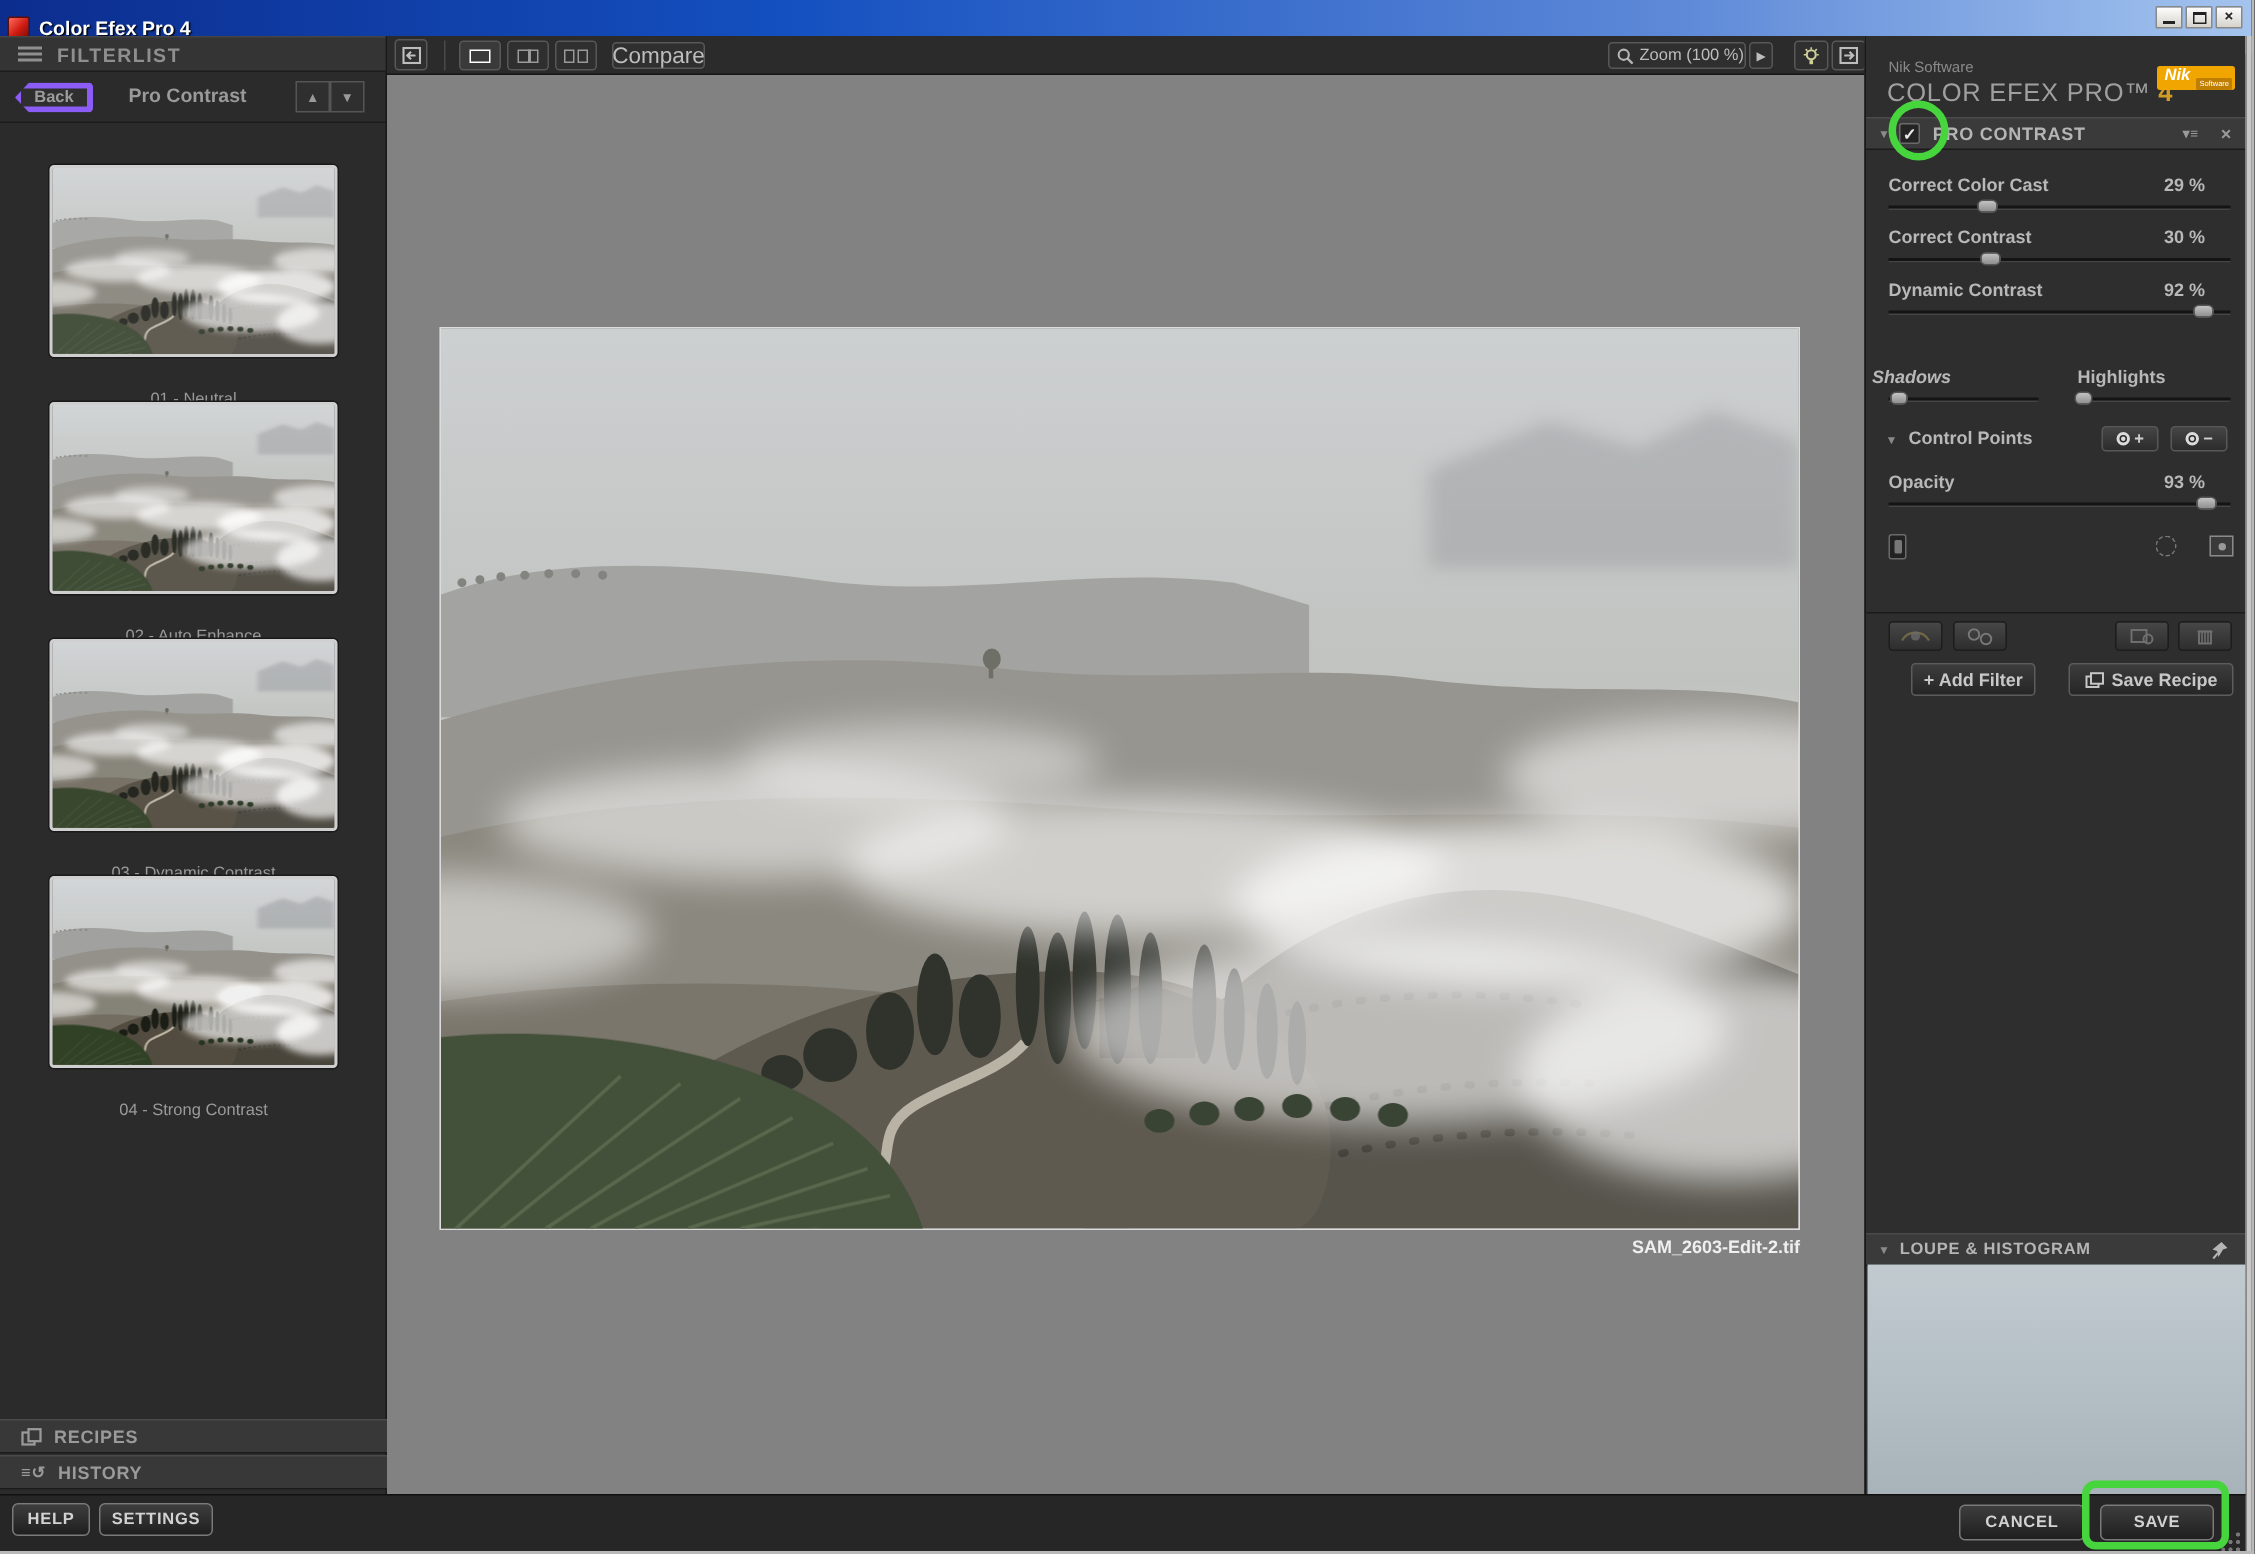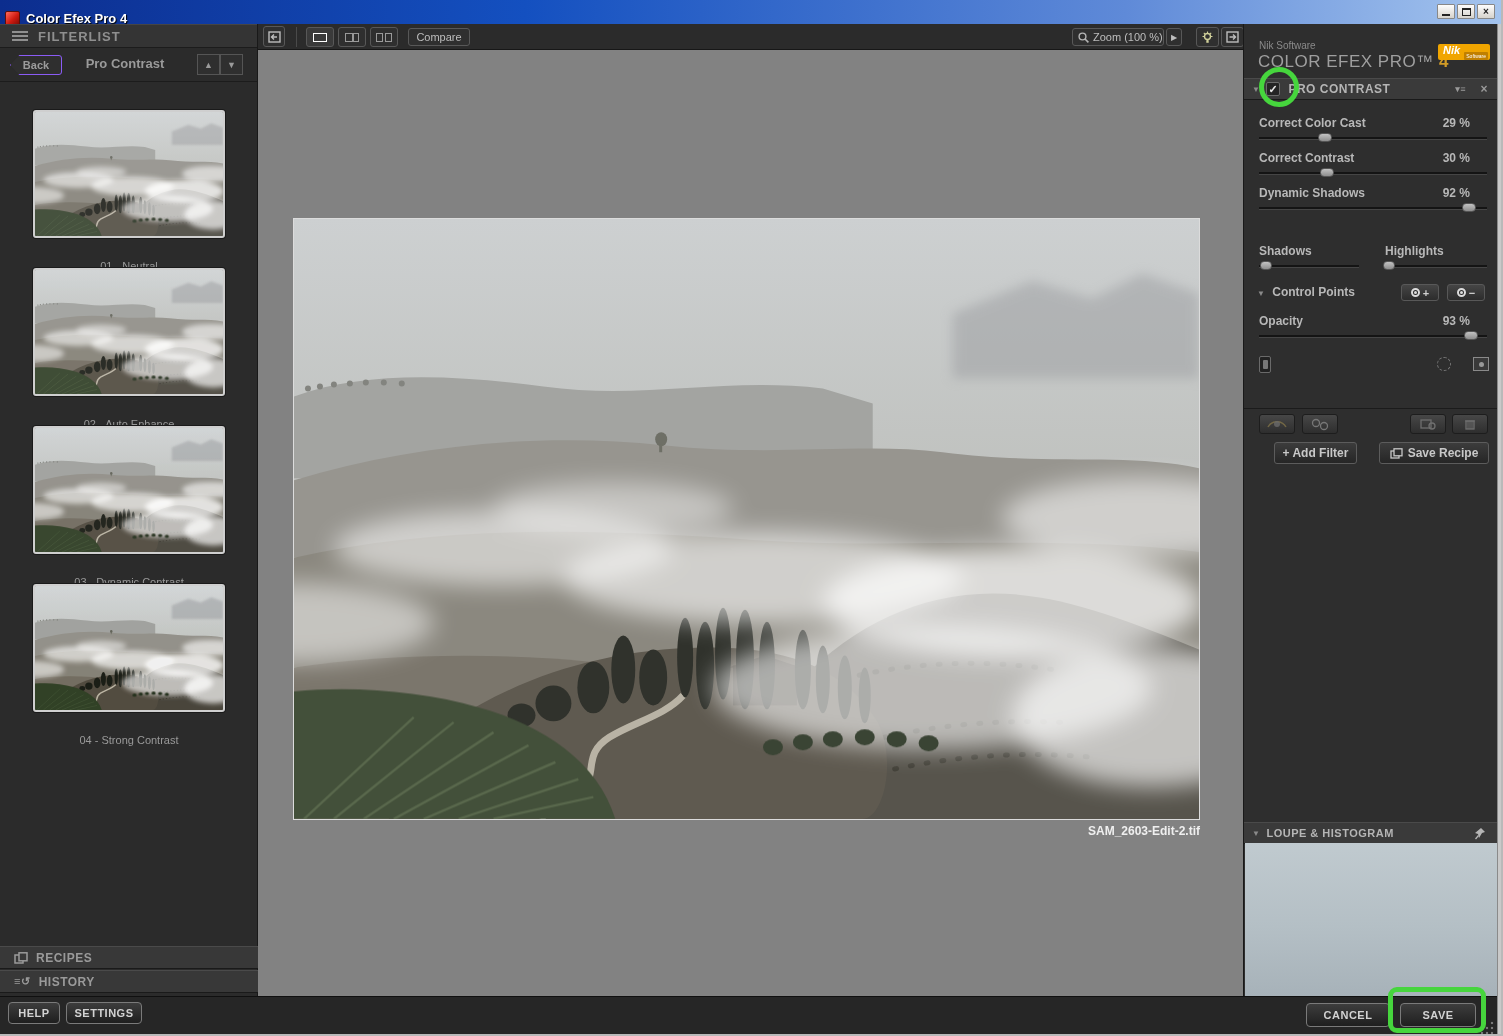--- a/index.html
+++ b/index.html
@@ -33,21 +33,21 @@
   .footer{left:0;top:996px;width:1497px;height:40px;background:#262626;border-top:1px solid #101010;}
 
   
   .sechdr{display:flex;align-items:center;height:24px;background:#343434;
     border-top:1px solid #454545;border-bottom:1px solid #1c1c1c;color:#8f8f8f;
     font-weight:bold;font-size:13px;letter-spacing:1px;padding-left:12px;gap:10px;}
   .hamb{display:inline-block;width:16px;}
   .hamb i{display:block;height:2px;background:#8f8f8f;margin:2px 0;}
   .subrow{position:relative;height:34px;border-bottom:1px solid #1c1c1c;}
   .backbtn{position:absolute;left:10px;top:7px;width:52px;height:20px;background:#2f2f2f;
-    border:1px solid #8b5cf6;border-radius:3px 3px 3px 3px;color:#9c9c9c;font-weight:bold;font-size:11px;
+    border:4px solid #8b5cf6;border-radius:3px 3px 3px 3px;color:#9c9c9c;font-weight:bold;font-size:11px;
     display:flex;align-items:center;justify-content:center;
     clip-path:polygon(18% 0,100% 0,100% 100%,18% 100%,0 50%);}
   .ftitle{position:absolute;left:60px;top:8px;width:130px;text-align:center;color:#9a9a9a;
     font-weight:bold;font-size:13px;}
   .updown{position:absolute;right:14px;top:6px;display:flex;}
   .udbtn{width:23px;height:21px;background:#2f2f2f;border:1px solid #555;color:#9a9a9a;
     font-size:9px;display:flex;align-items:center;justify-content:center;}
   .searchres{position:absolute;left:0;top:90px;width:258px;text-align:center;color:#8f8f8f;
     font-weight:bold;font-size:12px;}
   .thumb{position:absolute;left:33px;width:192px;height:128px;background:#888;
@@ -311,21 +311,21 @@
           <span style="position:absolute;left:6px;top:-1px;width:2px;height:9px;background:#9a9a9a;"></span>
           </span>
         </div>
       <div class="tbtn" style="width:28px;height:20px;">
         <span style="display:flex;gap:2px;">
           <span class="viewglyph" style="width:7px;height:9px;"></span>
           <span class="viewglyph" style="width:7px;height:9px;"></span>
           </span>
         </div>
     </div>
-    <div class="abs tbtn" style="left:150px;top:4px;width:62px;height:18px;font-size:11px;">Compare</div>
+    <div class="abs tbtn" style="left:150px;top:4px;width:62px;height:18px;font-size:15px;">Compare</div>
 
     <div class="abs tbtn" style="left:814px;top:4px;width:92px;height:18px;font-size:11px;gap:4px;justify-content:flex-start;padding-left:5px;">
       <svg width="11" height="11">
         <circle cx="4.5" cy="4.5" r="3.4" fill="none" stroke="#b5b5b5" stroke-width="1.4"></circle>
         <path d="M7,7 L10.4,10.4" stroke="#b5b5b5" stroke-width="1.6"></path>
       </svg>
       <span>Zoom (100 %)</span>
     </div>
     <div class="abs tbtn" style="left:908px;top:4px;width:16px;height:18px;font-size:8px;">▶</div>
     <div class="abs tbtn" style="left:938px;top:3px;width:23px;height:20px;">
@@ -379,28 +379,28 @@
       <div class="sthumb" style="left: calc(29% - 7px);"></div>
       </div>
 
     <div class="srow-label" style="left:15px;top:127px;">Correct Contrast</div>
     <div class="srow-val" style="left:190px;top:127px;width:36px;">
       <span>30</span> <span>%</span></div>
     <div class="track" style="left:15px;top:148px;width:228px;">
       <div class="sthumb" style="left: calc(30% - 7px);"></div>
       </div>
 
-    <div class="srow-label" style="left:15px;top:162px;">Dynamic Shadows</div>
+    <div class="srow-label" style="left:15px;top:162px;">Dynamic Contrast</div>
     <div class="srow-val" style="left:190px;top:162px;width:36px;">
       <span>92</span> <span>%</span></div>
     <div class="track" style="left:15px;top:183px;width:228px;">
       <div class="sthumb" style="left: calc(92% - 7px);"></div>
       </div>
 
-    <div class="srow-label" style="left:15px;top:220px;">Shadows</div>
+    <div class="srow-label" style="left:4px;top:220px;font-style:italic;">Shadows</div>
     <div class="track" style="left:15px;top:241px;width:100px;">
       <div class="sthumb" style="width: 12px; left: calc(8% - 7px);"></div>
       </div>
     <div class="srow-label" style="left:141px;top:220px;">Highlights</div>
     <div class="track" style="left:141px;top:241px;width:102px;">
       <div class="sthumb" style="width: 12px; left: calc(5% - 7px);"></div>
       </div>
 
     <div class="srow-label" style="left:13px;top:261px;">
       <span class="tri" style="margin:0 4px 0 0;">▼</span>

